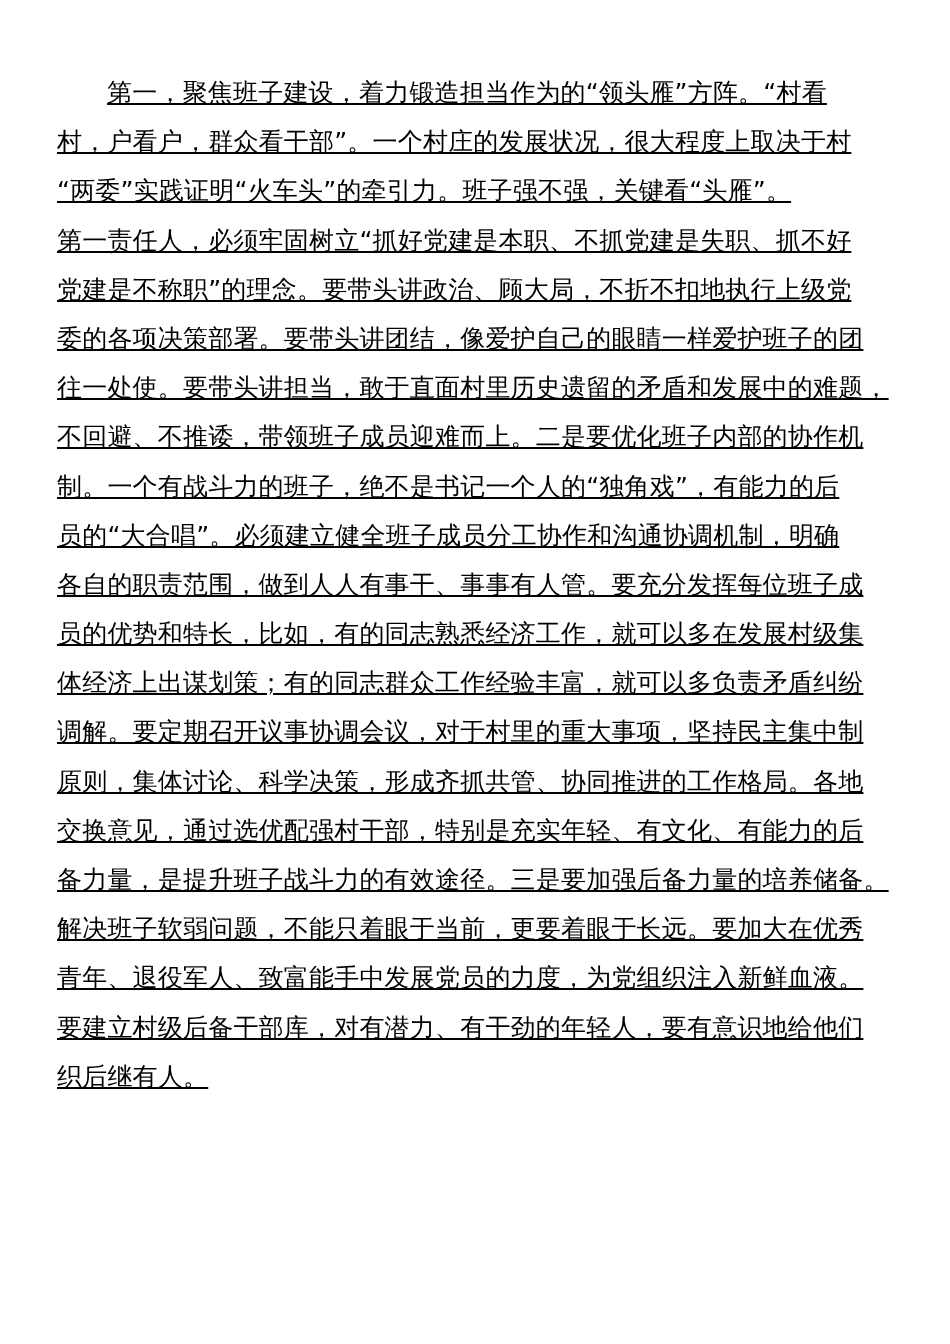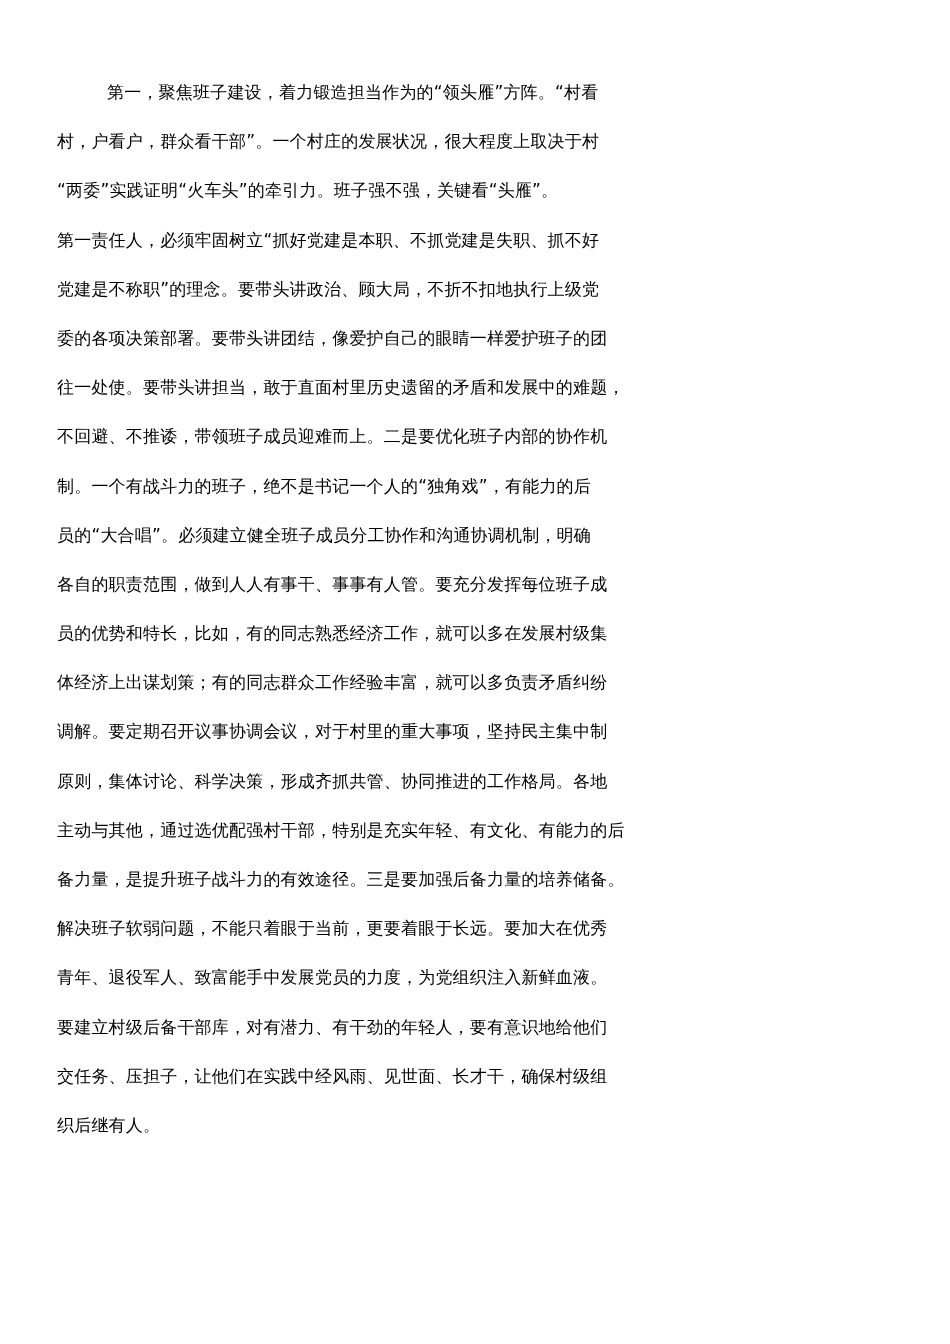--- a/index.html
+++ b/index.html
@@ -25,23 +25,24 @@
     }
     .paragraph {
       position: absolute;
       left: 57px;
       top: 68px;
       width: 840px;
     }
     .line {
       height: 49.2px;
       line-height: 49.2px;
-      font-size: 17px;
+      font-size: 25px;
       white-space: nowrap;
       letter-spacing: 0.2px;
+      text-decoration: underline;
     }
     .line.indent {
       padding-left: 50px;
     }
   </style>
 </head>
 <body>
 
 <div class="page">
   <div class="paragraph">
@@ -53,21 +54,20 @@
     <div class="line">委的各项决策部署。要带头讲团结，像爱护自己的眼睛一样爱护班子的团</div>
     <div class="line">往一处使。要带头讲担当，敢于直面村里历史遗留的矛盾和发展中的难题，</div>
     <div class="line">不回避、不推诿，带领班子成员迎难而上。二是要优化班子内部的协作机</div>
     <div class="line">制。一个有战斗力的班子，绝不是书记一个人的“独角戏”，有能力的后</div>
     <div class="line">员的“大合唱”。必须建立健全班子成员分工协作和沟通协调机制，明确</div>
     <div class="line">各自的职责范围，做到人人有事干、事事有人管。要充分发挥每位班子成</div>
     <div class="line">员的优势和特长，比如，有的同志熟悉经济工作，就可以多在发展村级集</div>
     <div class="line">体经济上出谋划策；有的同志群众工作经验丰富，就可以多负责矛盾纠纷</div>
     <div class="line">调解。要定期召开议事协调会议，对于村里的重大事项，坚持民主集中制</div>
     <div class="line">原则，集体讨论、科学决策，形成齐抓共管、协同推进的工作格局。各地</div>
-    <div class="line">主动与其他，通过选优配强村干部，特别是充实年轻、有文化、有能力的后</div>
+    <div class="line">交换意见，通过选优配强村干部，特别是充实年轻、有文化、有能力的后</div>
     <div class="line">备力量，是提升班子战斗力的有效途径。三是要加强后备力量的培养储备。</div>
     <div class="line">解决班子软弱问题，不能只着眼于当前，更要着眼于长远。要加大在优秀</div>
     <div class="line">青年、退役军人、致富能手中发展党员的力度，为党组织注入新鲜血液。</div>
     <div class="line">要建立村级后备干部库，对有潜力、有干劲的年轻人，要有意识地给他们</div>
-    <div class="line">交任务、压担子，让他们在实践中经风雨、见世面、长才干，确保村级组</div>
     <div class="line">织后继有人。</div>
   </div>
 </div>
 
 </body></html>

